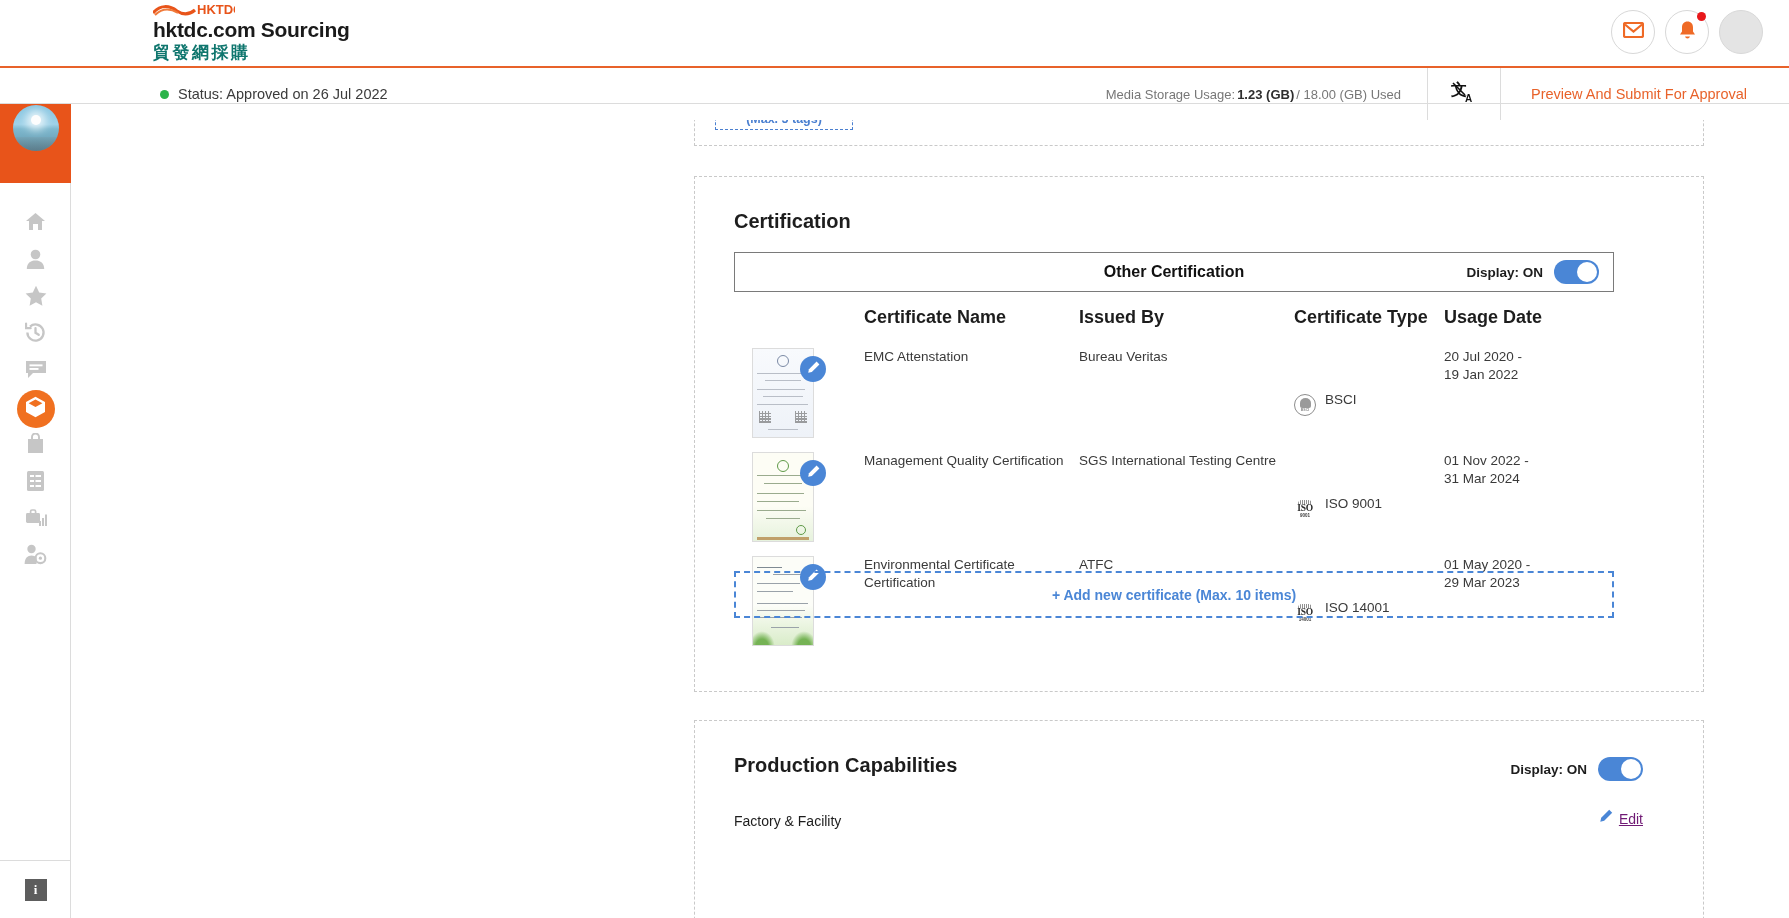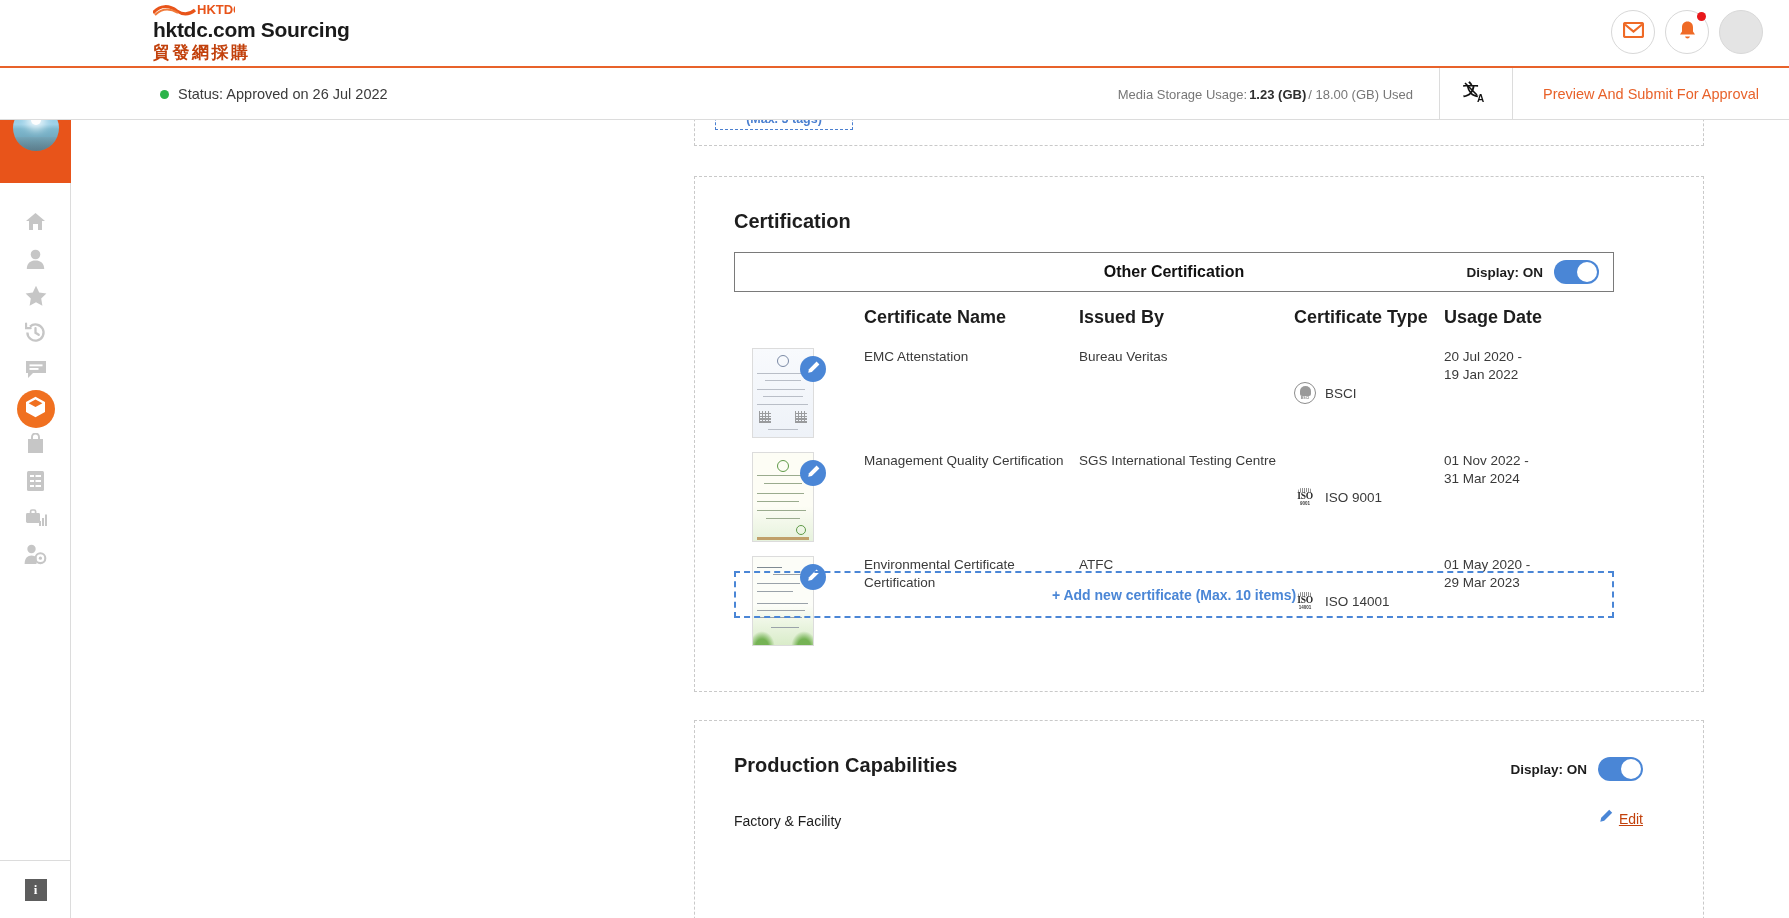--- a/index.html
+++ b/index.html
@@ -19,21 +19,21 @@
     z-index: 20;
   }
   .brand { position: absolute; left: 153px; top: 2px; }
   .brand-logo { display:block; height: 15px; width: 82px; position: relative; }
   .brand-logo svg { display:block; }
   .brand-title {
     font-size: 21px; font-weight: bold; color: #1a1a1a;
     letter-spacing: -0.3px; line-height: 24px; margin-top: 1px;
   }
   .brand-sub {
-    font-size: 17px; font-weight: bold; color: #c2410c;
+    font-size: 17px; font-weight: bold; color: #0f766e;
     letter-spacing: 2.5px; line-height: 22px;
   }
 
   .header-actions {
     position: absolute; right: 26px; top: 10px;
     display: flex; align-items: center; gap: 10px;
   }
   .circ-btn {
     width: 44px; height: 44px; border-radius: 50%;
     border: 1px solid #d8d8d8; background: #fff;
@@ -42,32 +42,32 @@
   }
   .circ-btn.grey { background: #e4e4e4; border-color: #d8d8d8; }
   .badge-dot {
     position: absolute; top: 1px; right: 2px;
     width: 9px; height: 9px; border-radius: 50%; background: #e8181b;
   }
   .burger-line { width: 17px; height: 2px; background: #8b8b8b; margin: 2px 0; border-radius: 1px; }
 
   
   .statusbar {
-    position: absolute; left: 0; top: 68px; width: 1789px; height: 52px;
+    position: absolute; left: 0; top: 68px; width: 1789px; height: 36px;
     background: #fff; border-bottom: 1px solid #dcdcdc; z-index: 19;
   }
   .status-left {
     position: absolute; left: 160px; top: 0; height: 52px;
     display: flex; align-items: center; gap: 9px;
   }
   .status-dot { width: 9px; height: 9px; border-radius: 50%; background: #2bb44a; }
   .status-text { font-size: 14.5px; color: #3b3b3b; }
 
   .status-right {
-    position: absolute; right: 0; top: 0; height: 52px;
+    position: absolute; right: 12px; top: 0; height: 52px;
     display: flex; align-items: stretch;
   }
   .media-usage {
     display: flex; align-items: center; padding: 0 26px;
     font-size: 13px; color: #777; white-space: nowrap;
   }
   .media-usage b { color: #2e2e2e; font-weight: bold; margin: 0 2px; }
   .vsep { width: 1px; background: #dcdcdc; align-self: stretch; }
   .lang-btn {
     display: flex; align-items: center; justify-content: center;
@@ -214,21 +214,21 @@
   .edit-badge {
     position: absolute; right: -12px; top: 8px;
     width: 26px; height: 26px; border-radius: 50%; background: #4a86d6;
     display: flex; align-items: center; justify-content: center; cursor: pointer;
   }
   .cell-name { padding-top: 36px; line-height: 18px; }
   .cell-issue { padding-top: 36px; line-height: 18px; }
   .cell-type { padding-top: 34px; display: flex; align-items: center; gap: 9px; }
   .cell-date { padding-top: 36px; line-height: 18px; }
 
-  .typ-icon { flex: 0 0 auto; }
+  .typ-icon { flex: 0 0 auto; margin-top: 12px; }
   .iso-mark {
     width: 22px; height: 22px; position: relative;
     display: flex; flex-direction: column; align-items: center; justify-content: center;
   }
   .iso-mark .iso-word {
     font-family: "Liberation Serif", serif; font-weight: bold;
     font-size: 9.5px; color: #2b2b2b; letter-spacing: -0.3px; line-height: 9px;
   }
   .iso-mark .iso-num { font-size: 4.5px; color: #3a3a3a; line-height: 5px; font-weight: bold; }
   .iso-mark .iso-crown {
@@ -262,21 +262,21 @@
   }
   .prod-sub {
     position: absolute; left: 39px; top: 92px;
     font-size: 14px; font-weight: normal; color: #1d1d1d;
   }
   .prod-edit {
     position: absolute; right: 60px; top: 88px;
     display: flex; align-items: center; gap: 6px; cursor: pointer;
   }
   .prod-edit .lbl {
-    color: #c2410c; font-size: 14px; text-decoration: underline;
+    color: #701a75; font-size: 14px; text-decoration: underline;
   }
 </style>
 </head>
 <body>
 
 <div id="root">
 
   <div class="topbar">
     <div class="brand">
       <div class="brand-logo">

